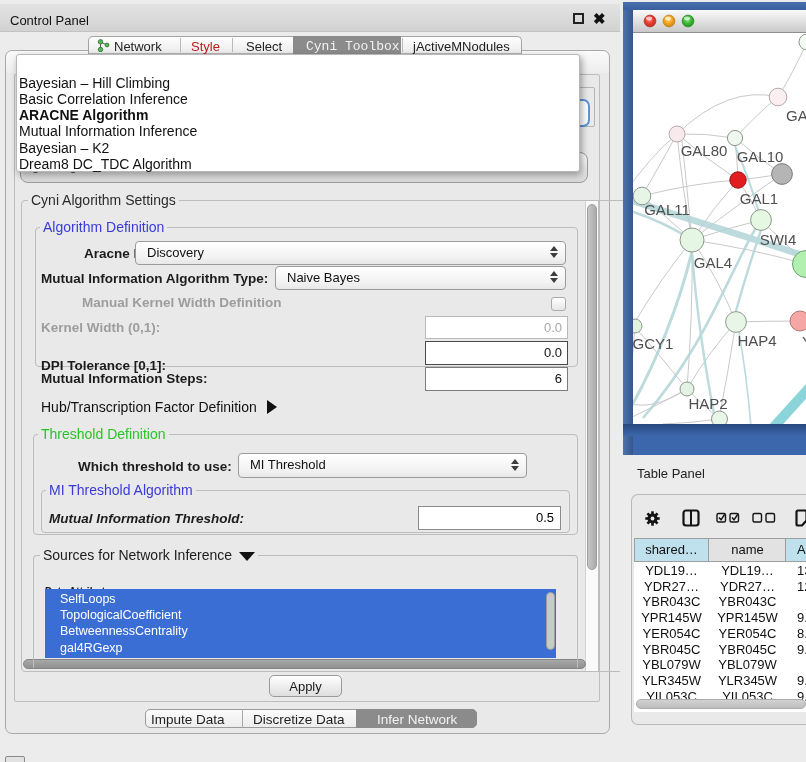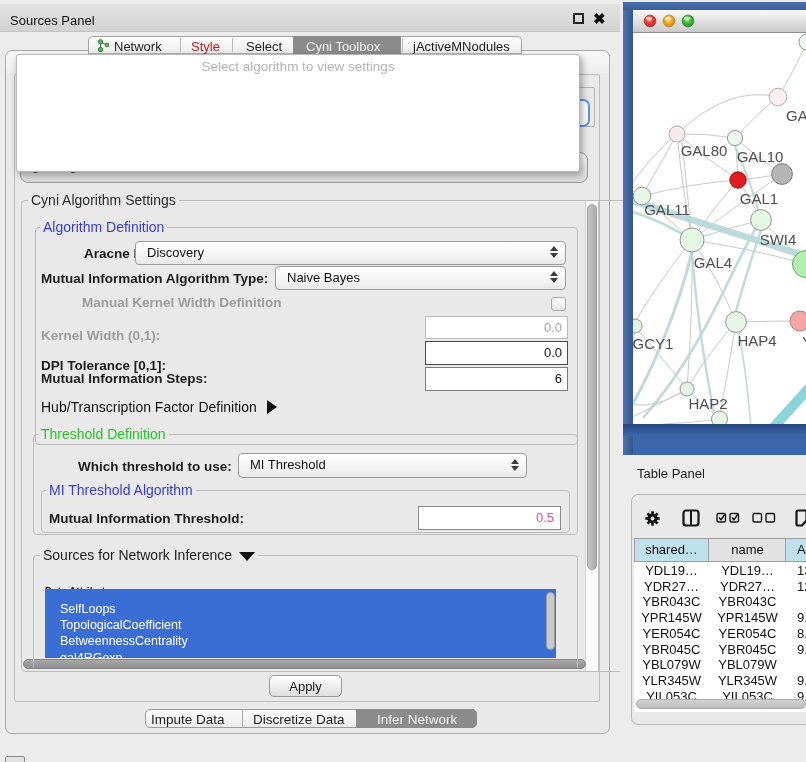--- a/index.html
+++ b/index.html
@@ -18,21 +18,21 @@
 .field { position:absolute; background:#fff; font-size:13px; text-align:right; }
 </style>
 </head>
 <body>
 
 <div class="abs" style="left:17px;top:0;width:2px;height:3px;background:#8a8a8a;"></div>
 
 <div class="abs" style="left:0;top:0;width:620px;height:762px;background:#ececec;"></div>
 
 <div class="abs" style="left:0;top:4px;width:620px;height:28px;background:linear-gradient(#e3e3e3,#d2d2d2);border-bottom:1px solid #c2c2c2;"></div>
-<div class="abs" style="left:10px;top:13px;font-size:13px;color:#111;">Sources Panel</div>
+<div class="abs" style="left:10px;top:13px;font-size:13px;color:#111;">Control Panel</div>
 <div class="abs" style="left:573px;top:13px;width:11px;height:11px;border:2px solid #222;"></div>
 <div class="abs" style="left:593px;top:10px;font-size:15px;font-weight:bold;color:#111;">✖</div>
 
 <div class="abs" style="left:5px;top:50px;width:605px;height:684px;border:1px solid #a9a9a9;border-radius:7px;background:#e9e9e9;"></div>
 
 <div class="abs" style="left:6px;top:51px;width:603px;height:22px;background:linear-gradient(#fafafa,#ededed);border-radius:7px 7px 0 0;"></div>
 
 <div class="abs" style="left:14px;top:74px;width:586px;height:628px;border:1px solid #bdbdbd;border-radius:2px;background:#e9e9e9;"></div>
 
 <div class="abs" style="left:88px;top:36px;width:434px;height:18px;background:linear-gradient(#fefefe,#ececec);border:1px solid #a3a3a3;border-bottom:1px solid #b5b5b5;border-radius:5px 5px 0 0;"></div>
@@ -43,59 +43,59 @@
 <svg class="abs" style="left:97px;top:39px;" width="13" height="13" viewBox="0 0 13 13">
   <line x1="3.5" y1="3" x2="10" y2="6" stroke="#555" stroke-width="1"></line>
   <line x1="3.5" y1="3" x2="3.5" y2="10.5" stroke="#555" stroke-width="1"></line>
   <circle cx="3.5" cy="2.8" r="2.2" fill="#5cb85c" stroke="#2c7a2c" stroke-width="0.9"></circle>
   <circle cx="10" cy="6" r="1.9" fill="#5cb85c" stroke="#2c7a2c" stroke-width="0.9"></circle>
   <circle cx="3.5" cy="10.5" r="2.2" fill="#5cb85c" stroke="#2c7a2c" stroke-width="0.9"></circle>
 </svg>
 <div class="abs" style="left:114px;top:39px;font-size:13px;color:#222;">Network</div>
 <div class="abs" style="left:191px;top:39px;font-size:13px;color:#b91c1c;">Style</div>
 <div class="abs" style="left:246px;top:39px;font-size:13px;color:#222;">Select</div>
-<div class="abs" style="left:306px;top:39px;font-size:13px;color:#f2f2f2;">Cyni Toolbox</div>
+<div class="abs" style="left:306px;top:39px;font-size:13px;color:#f2f2f2;font-family:Liberation Mono, monospace;">Cyni Toolbox</div>
 <div class="abs" style="left:413px;top:39px;font-size:13px;color:#222;">jActiveMNodules</div>
 
 <div class="abs" style="left:300px;top:87px;width:295px;height:40px;border:1px solid #b5b5b5;border-radius:2px;"></div>
 <div class="abs" style="left:540px;top:99px;width:50px;height:28px;border:2px solid #5b94d6;border-radius:7px;background:#fff;"></div>
 <div class="abs" style="left:20px;top:152px;width:568px;height:31px;border:1px solid #9b9b9b;border-radius:8px;background:linear-gradient(#fdfdfd,#d8d8d8);font-size:13px;color:#333;">
     <span style="position:absolute;left:11px;top:5px;">gal Regulation</span>
   </div>
 
 <div class="gbox" style="left:21px;top:200px;width:613px;height:472px;">
   <div class="gtitle" style="left:6px;color:#2b2b2b;">Cyni Algorithm Settings</div>
 </div>
 
 <div class="abs" style="left:585px;top:201px;width:14px;height:470px;background:#fafafa;border-left:1px solid #d2d2d2;border-right:1px solid #c0c0c0;"></div>
 <div class="abs" style="left:586.5px;top:204px;width:10px;height:366px;background:linear-gradient(90deg,#c6c6c6,#ababab);border:1px solid #9e9e9e;border-radius:5px;"></div>
 <div class="abs" style="left:23px;top:659px;width:563px;height:10px;background:linear-gradient(#a8a8a8,#909090);border:1px solid #858585;border-radius:5px;"></div>
 
-<div class="gbox" style="left:35px;top:227px;width:543px;height:218px;">
+<div class="gbox" style="left:35px;top:227px;width:543px;height:140px;">
   <div class="gtitle" style="left:4px;color:#3a3ad8;">Algorithm Definition</div>
 </div>
 <div class="lbl" style="position:absolute;left:41px;top:246px;margin-left:43px;">Aracne Mode:</div>
 <div class="combo" style="left:135px;top:241px;width:431px;height:24px;">
   <span class="tx">Discovery</span>
   <span class="arrows" style="top:4px;">
       <span class="up"></span>
       <span class="dn"></span>
     </span>
 </div>
 <div class="lbl" style="position:absolute;left:41px;top:271px;">Mutual Information Algorithm Type:</div>
 <div class="combo" style="left:275px;top:266px;width:291px;height:24px;">
   <span class="tx">Naive Bayes</span>
   <span class="arrows" style="top:4px;">
       <span class="up"></span>
       <span class="dn"></span>
     </span>
 </div>
 <div class="glbl" style="position:absolute;left:41px;top:295px;margin-left:41px;">Manual Kernel Width Definition</div>
 <div class="abs" style="left:551px;top:297px;width:15px;height:14px;border:1px solid #ababab;border-radius:3px;background:linear-gradient(#ffffff,#e6e6e6);"></div>
-<div class="glbl" style="position:absolute;left:41px;top:328px;">Kernel Width (0,1):</div>
+<div class="glbl" style="position:absolute;left:41px;top:320px;">Kernel Width (0,1):</div>
 <div class="field" style="left:425px;top:316px;width:143px;height:23px;border:1px solid #b9b9b9;color:#a9a9a9;padding:3px 5px 0 0;">0.0</div>
 <div class="lbl" style="position:absolute;left:41px;top:358px;text-align:center;">DPI Tolerance [0,1]:</div>
 <div class="field" style="left:425px;top:341px;width:143px;height:24px;border:1px solid #4a4a4a;color:#111;padding:3px 5px 0 0;">0.0</div>
 <div class="lbl" style="position:absolute;left:41px;top:371px;">Mutual Information Steps:</div>
 <div class="field" style="left:425px;top:367px;width:143px;height:24px;border:1px solid #7c7c7c;color:#111;padding:3px 5px 0 0;">6</div>
 
 <div class="abs" style="left:41px;top:399px;font-size:14px;color:#111;">Hub/Transcription Factor Definition</div>
 <div class="abs" style="left:267px;top:400px;width:0;height:0;border-top:7px solid transparent;border-bottom:7px solid transparent;border-left:10px solid #111;"></div>
 
 <div class="gbox" style="left:33px;top:434px;width:545px;height:101px;">
@@ -105,45 +105,45 @@
 <div class="combo" style="left:238px;top:453px;width:289px;height:25px;">
   <span class="tx">MI Threshold</span>
   <span class="arrows" style="top:5px;">
       <span class="up"></span>
       <span class="dn"></span>
     </span>
 </div>
 <div class="gbox" style="left:41px;top:490px;width:529px;height:43px;">
   <div class="gtitle" style="left:4px;color:#3a3ad8;">MI Threshold Algorithm</div>
 </div>
-<div class="lbl" style="position:absolute;left:49px;top:511px;">Mutual Information Threshold:</div>
-<div class="field" style="left:418px;top:506px;width:143px;height:24px;border:1px solid #8a8a8a;color:#ec4899;padding:3px 6px 0 0;">0.5</div>
+<div class="lbl" style="position:absolute;left:49px;top:511px;font-style:italic;">Mutual Information Threshold:</div>
+<div class="field" style="left:418px;top:506px;width:143px;height:24px;border:1px solid #8a8a8a;color:#000000;padding:3px 6px 0 0;">0.5</div>
 
 <div class="gbox" style="left:33px;top:555px;width:545px;height:113px;border-bottom:none;border-radius:4px 4px 0 0;">
   <div class="gtitle" style="left:6px;color:#1c1c1c;">Sources for Network Inference <span style="display:inline-block;width:0;height:0;border-left:8px solid transparent;border-right:8px solid transparent;border-top:9px solid #111;vertical-align:middle;margin-left:3px;"></span></div>
 </div>
 <div class="lbl" style="position:absolute;left:45px;top:586px;font-size:10px;">Data Attributes</div>
 <div class="abs" style="left:45px;top:589px;width:511px;height:69px;background:#3b6ed5;overflow:hidden;">
-  <div style="font-size:12.5px;color:#fff;padding-left:15px;line-height:16.2px;padding-top:12px;">SelfLoops<br>TopologicalCoefficient<br>BetweennessCentrality<br>gal4RGexp</div>
+  <div style="font-size:12.5px;color:#fff;padding-left:15px;line-height:16.2px;padding-top:2px;">SelfLoops<br>TopologicalCoefficient<br>BetweennessCentrality<br>gal4RGexp</div>
 </div>
 <div class="abs" style="left:546px;top:592px;width:9px;height:58px;background:#c9c9c9;border:1px solid #9d9d9d;border-radius:5px;"></div>
 
 <div class="abs" style="left:269px;top:675px;width:73px;height:22px;border:1px solid #9a9a9a;border-radius:5px;background:linear-gradient(#ffffff,#dedede);text-align:center;font-size:13px;color:#1a1a1a;padding-top:3px;">Apply</div>
 
 <div class="abs" style="left:145px;top:709px;width:332px;height:19px;border:1px solid #9b9b9b;border-radius:5px;background:linear-gradient(#fbfbfb,#ececec);"></div>
 <div class="abs" style="left:242px;top:709px;width:1px;height:19px;background:#a9a9a9;"></div>
 <div class="abs" style="left:356px;top:709px;width:121px;height:19px;background:#8b8b8b;border-radius:0 5px 5px 0;border:1px solid #8b8b8b;"></div>
 <div class="abs" style="left:151px;top:712px;font-size:13.5px;color:#222;">Impute Data</div>
 <div class="abs" style="left:253px;top:712px;font-size:13.5px;color:#222;">Discretize Data</div>
 <div class="abs" style="left:377px;top:712px;font-size:13.5px;color:#f2f2f2;">Infer Network</div>
 
 <div class="abs" style="left:5px;top:756px;width:20px;height:12px;border:1.5px solid #8a8a8a;border-radius:2px;background:#e2e2e2;"></div>
 
 <div class="abs" style="left:16px;top:54px;width:564px;height:118px;background:#fff;border:1px solid #b7b7b7;border-radius:3px;box-shadow:2px 3px 7px rgba(0,0,0,0.35);z-index:50;">
-  <div style="position:absolute;left:0;top:4px;width:100%;text-align:center;font-size:13.5px;color:#b3b3b3;">Select algorithm to view settings</div>
+  <div style="position:absolute;left:2px;top:20px;font-size:14px;color:#111;line-height:16.15px;">Bayesian – Hill Climbing<br>Basic Correlation Inference<br><b>ARACNE Algorithm</b><br>Mutual Information Inference<br>Bayesian – K2<br>Dream8 DC_TDC Algorithm</div>
 </div>
 
 <div class="abs" style="left:623px;top:2px;width:183px;height:453px;background:#3d67ac;"></div>
 <div class="abs" style="left:623px;top:2px;width:10px;height:453px;background:linear-gradient(90deg,#4c73b0,#35568a);"></div>
 <div class="abs" style="left:623px;top:2px;width:183px;height:8px;background:linear-gradient(#4970ad,#3a5f9e);"></div>
 <div class="abs" style="left:633px;top:10px;width:173px;height:23px;background:linear-gradient(#fafafa,#c9c9c9);border-bottom:1px solid #8f8f8f;"></div>
 <svg class="abs" style="left:640px;top:14px;" width="60" height="14" viewBox="0 0 60 14">
   <defs>
     <radialGradient id="rg" cx="0.45" cy="0.4">
         <stop offset="0" stop-color="#ff978c"></stop>

